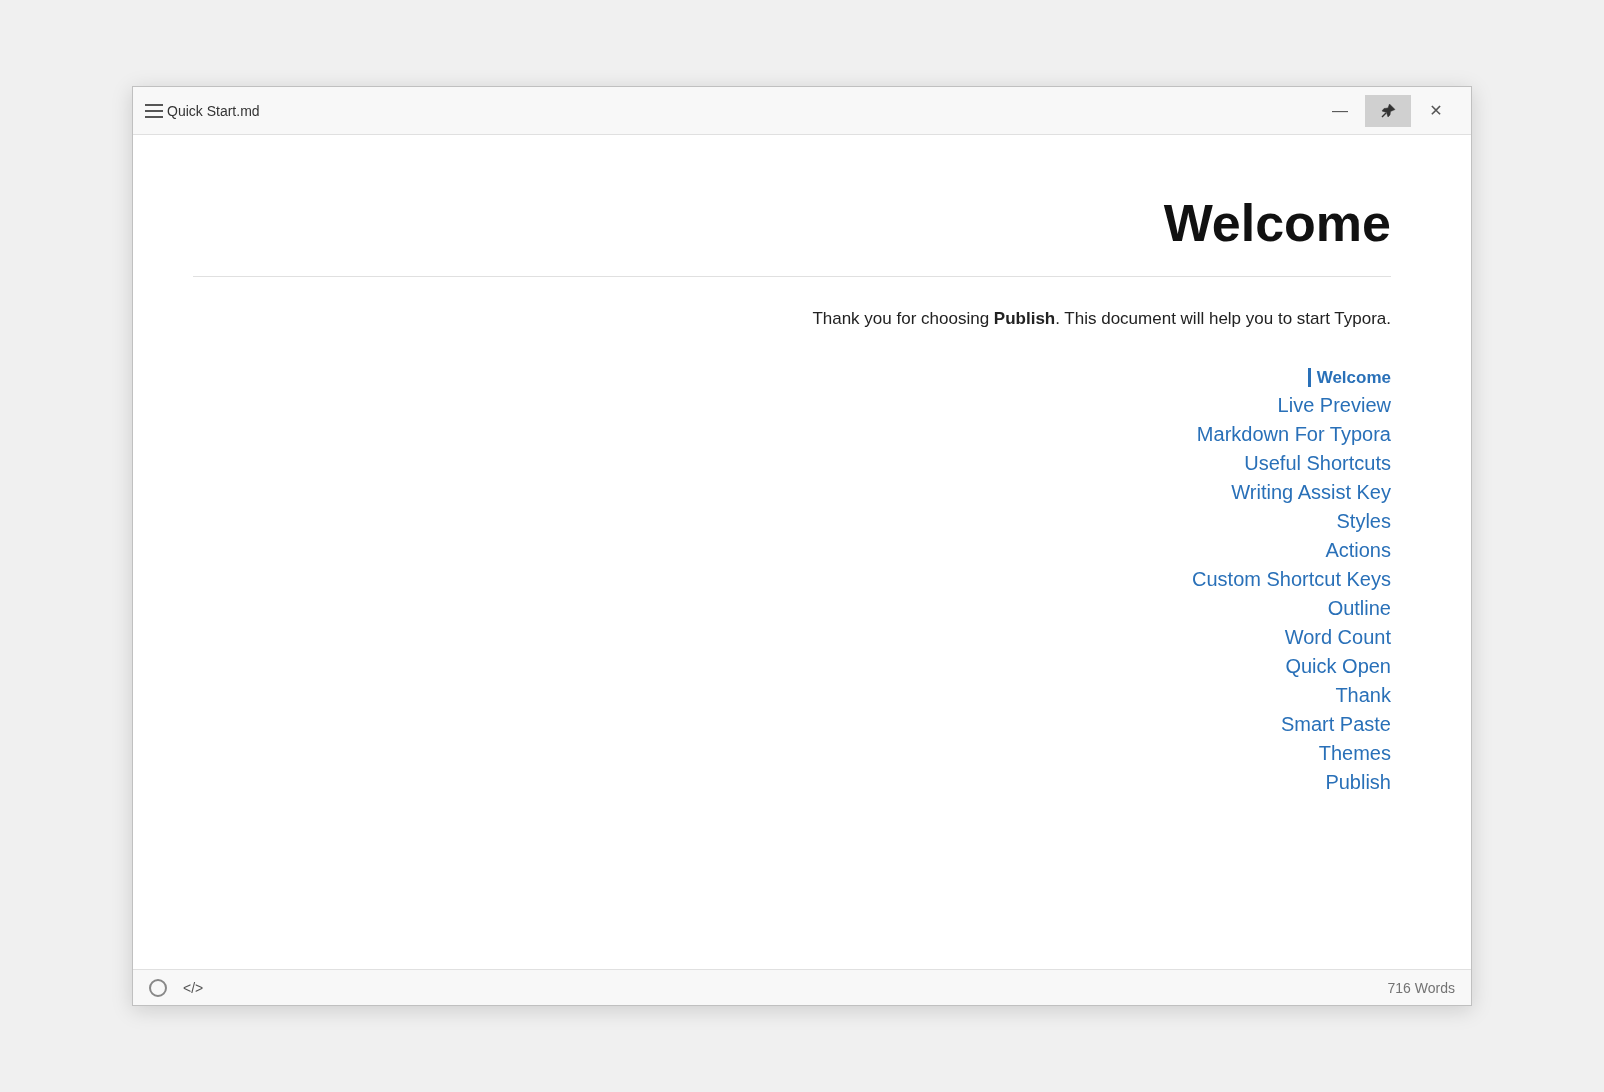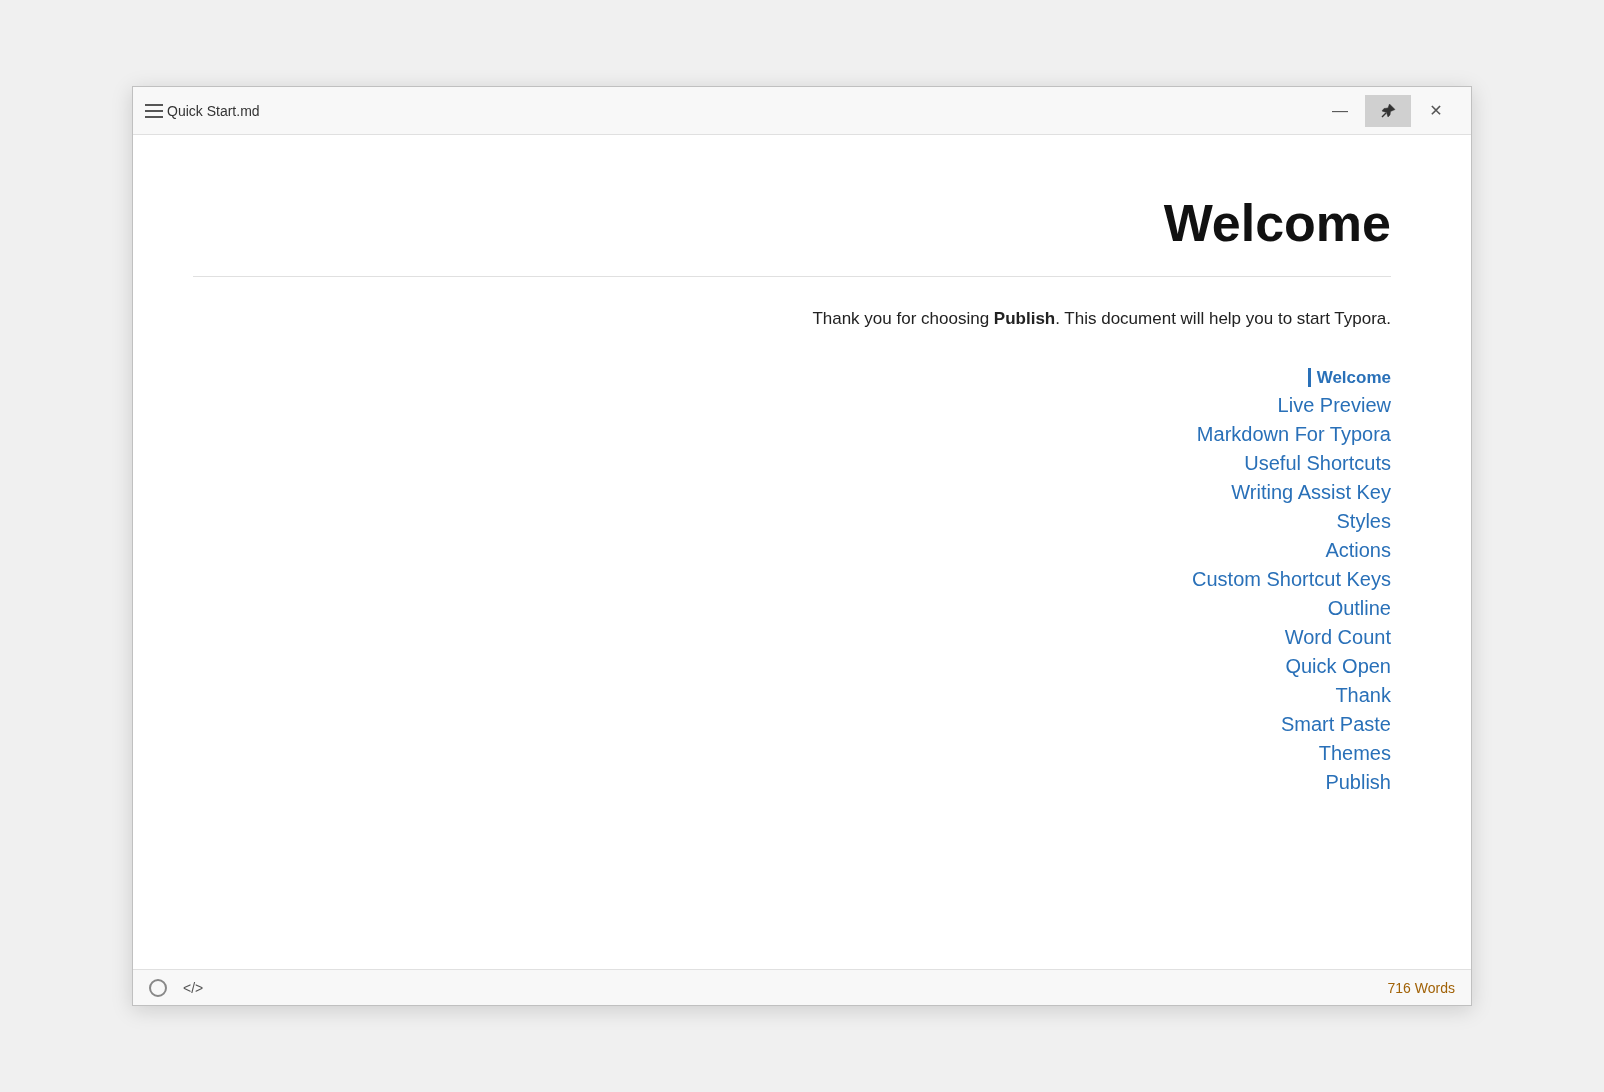--- a/index.html
+++ b/index.html
@@ -199,21 +199,21 @@
     }
 
     .status-code {
       font-size: 14px;
       color: #555;
       cursor: pointer;
     }
 
     .statusbar-right {
       font-size: 14px;
-      color: #a16207;
+      color: #737373;
     }
 
     
     .toc-welcome {
       border-left: 3px solid #2970b8;
       padding-left: 6px;
     }
   </style>
 </head>
 <body>

